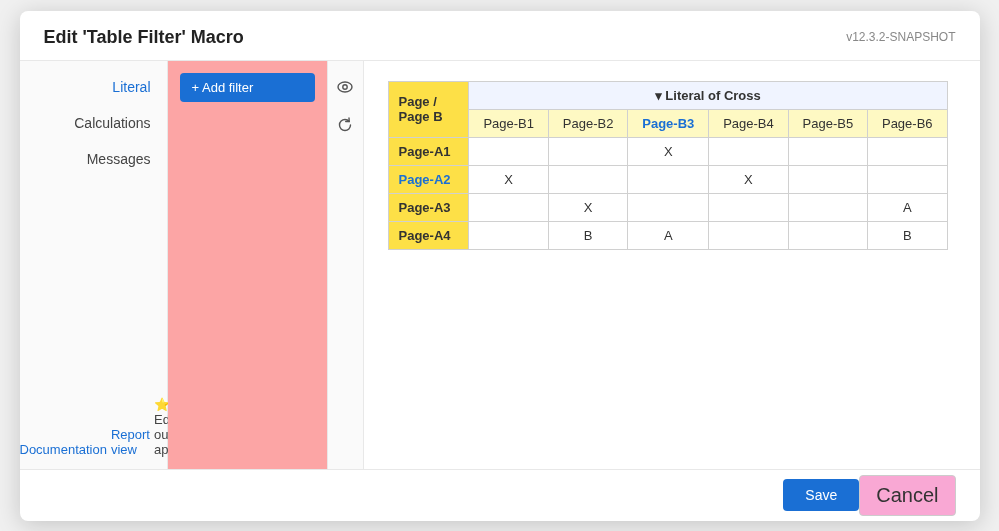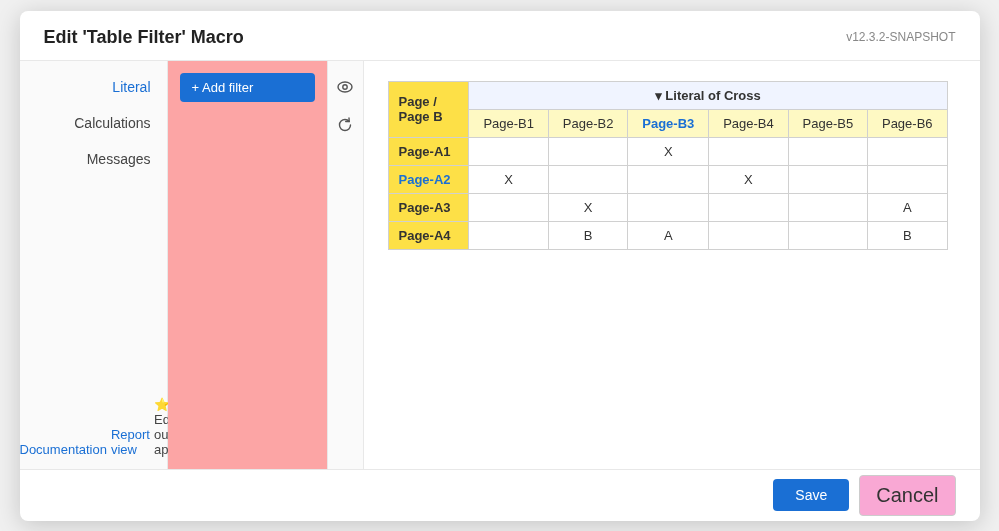--- a/index.html
+++ b/index.html
@@ -216,21 +216,20 @@
       text-align: center;
       color: #333;
     }
     
     .modal-footer {
       display: flex;
       justify-content: flex-end;
       align-items: center;
       padding: 5px 24px;
       border-top: 1px solid #e8e8e8;
-      gap: 10px;
     }
     .btn-save {
       background: #1a6fd4;
       color: #fff;
       border: none;
       border-radius: 4px;
       padding: 8px 22px;
       font-size: 14px;
       font-weight: 500;
       cursor: pointer;

